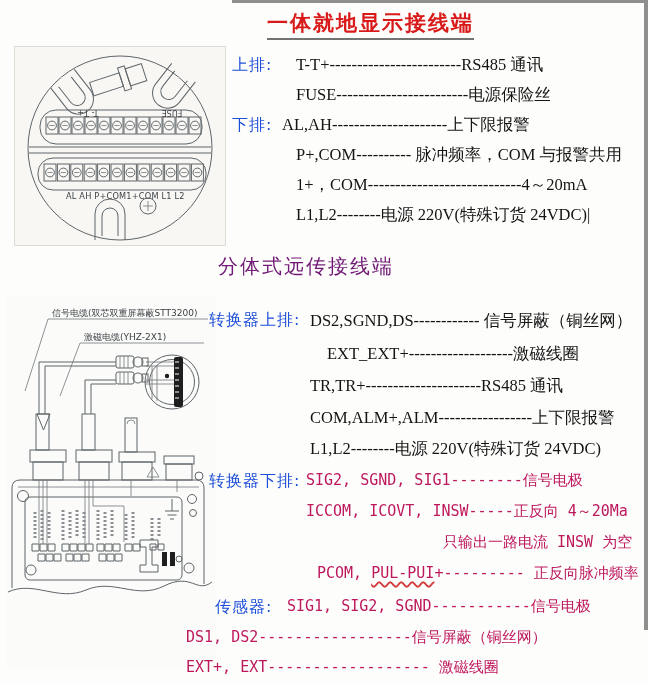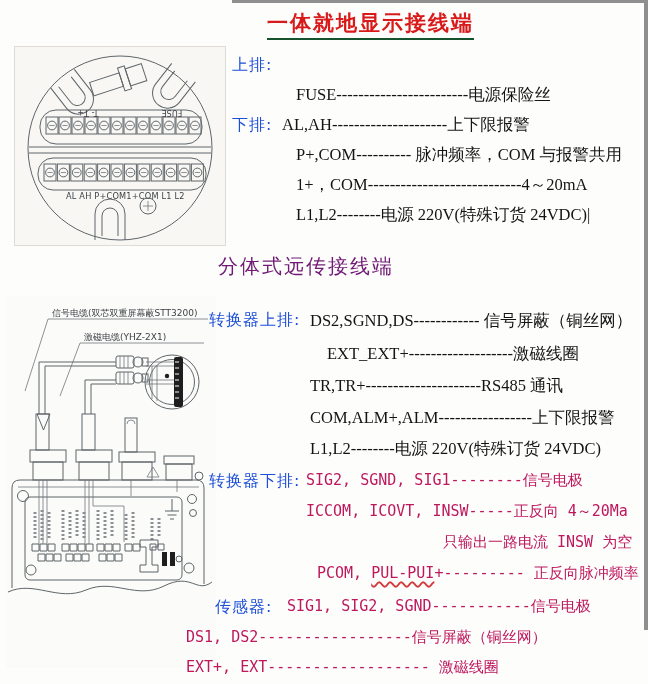--- a/index.html
+++ b/index.html
@@ -1,20 +1,20 @@
 <!DOCTYPE html>
 <html><head>
 <meta charset="utf-8">
 <style>
   html,body{margin:0;padding:0;background:#ffffff;}
   #page{position:relative;width:648px;height:684px;background:#fdfdfc;overflow:hidden;
         font-family:"Liberation Serif","DejaVu Serif",serif;color:#1b1b1b;}
   .abs{position:absolute;white-space:pre;}
   .title-red{font-size:21px;font-weight:700;color:#d91a1a;letter-spacing:2px;
-             border-bottom:2px solid #14532d;padding-bottom:1px;}
+             border-bottom:2px solid #737373;padding-bottom:1px;}
   .title-mid{font-size:20px;letter-spacing:2px;color:#701a75;}
   .serif-line{font-size:16.5px;color:#141414;}
   .mono-line{font-family:"DejaVu Sans Mono",monospace;font-size:15px;color:#be185d;}
   .hei-label{font-family:"DejaVu Sans","Liberation Sans",sans-serif;font-weight:400;
              font-size:16px;color:#1d4ed8;letter-spacing:1px;}
   .wavy{text-decoration-line:underline;text-decoration-style:wavy;
         text-decoration-color:#d23c3c;text-decoration-thickness:1.5px;text-underline-offset:3px;}
   .edge{position:absolute;background:#8f8f8f;}
   svg{position:absolute;}
   .ln{stroke:#5f6569;stroke-width:1;fill:none;}
@@ -99,20 +99,21 @@
       <text class="svgtxt" font-size="8.2" x="52" y="153" letter-spacing="0.2">AL AH P+COM1+COM   L1 L2</text>
     </g>
     <g>
       <circle class="ln" cx="134" cy="160" r="8"></circle>
       <line class="lnthin" x1="129" y1="160" x2="139" y2="160"></line>
       <line class="lnthin" x1="134" y1="155" x2="134" y2="165"></line>
     </g>
   </svg>
 
   <div class="abs hei-label" style="left:232px;top:55px;">上排:</div>
+  <div class="abs serif-line" style="left:296px;top:54px;">T-T+------------------------RS485 通讯</div>
   <div class="abs serif-line" style="left:296px;top:84px;">FUSE------------------------电源保险丝</div>
   <div class="abs hei-label" style="left:232px;top:115px;">下排:</div>
   <div class="abs serif-line" style="left:282px;top:114px;">AL,AH---------------------上下限报警</div>
   <div class="abs serif-line" style="left:296px;top:144px;">P+,COM---------- 脉冲频率，COM 与报警共用</div>
   <div class="abs serif-line" style="left:296px;top:174px;">1+，COM----------------------------4～20mA</div>
   <div class="abs serif-line" style="left:296px;top:204px;">L1,L2--------电源 220V(特殊订货 24VDC)|</div>
 
   <div class="abs title-mid" style="left:218px;top:253px;">分体式远传接线端</div>
 
   <svg width="210" height="372" viewBox="0 0 210 372" style="left:6px;top:296px;">

